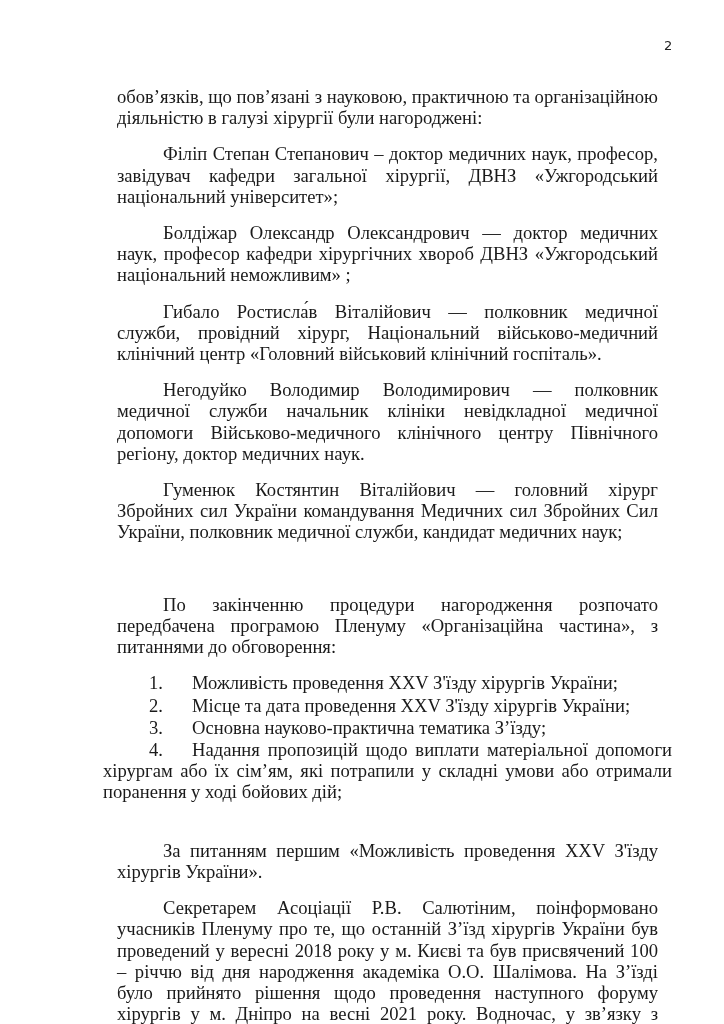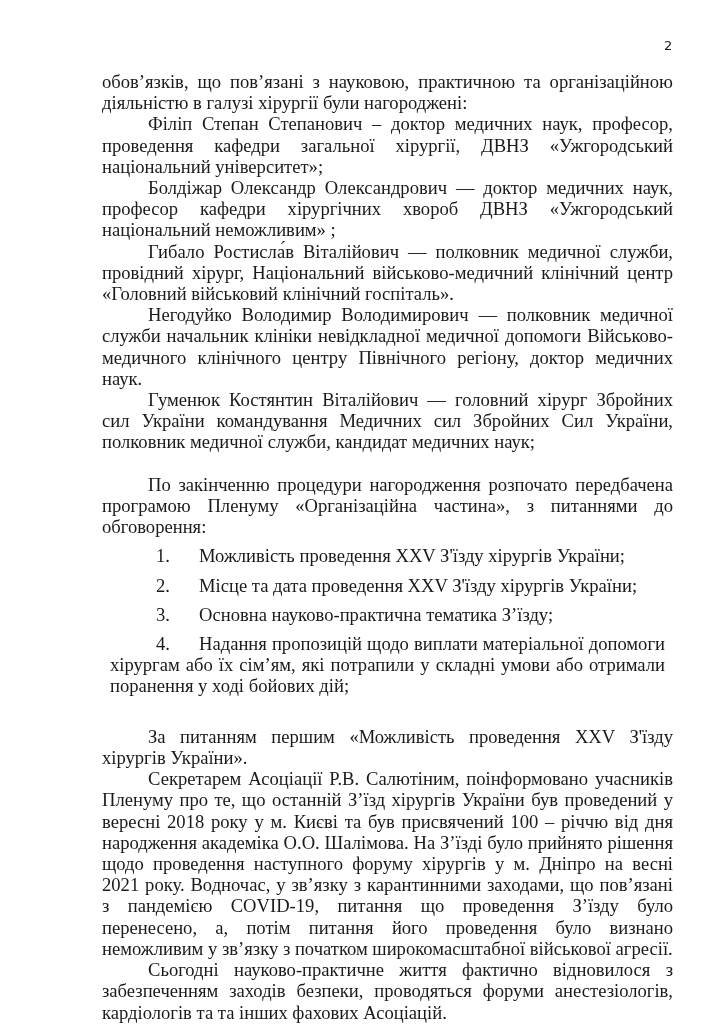--- a/index.html
+++ b/index.html
@@ -9,37 +9,37 @@
   }
   .page-number {
     position: absolute; top: 38px; left: 664px;
     font-family: "DejaVu Sans", sans-serif; font-size: 13px; color: #222;
   }
   .body-text {
     position: absolute; left: 102px; top: 71px; width: 571px;
     font-family: "Liberation Serif", serif; font-size: 18.6px; line-height: 21.2px;
     color: #1a1a1a; text-align: justify;
   }
-  .p { margin: 0; text-align: justify; }
+  .p { margin: 15px; text-align: justify; }
   .p.indent { text-indent: 46px; }
   .p.last-left { text-align-last: left; }
   .gap { height: 21.2px; }
-  .list-item { position: relative; padding-left: 0; text-align: justify; margin: 8px; }
+  .list-item { position: relative; padding-left: 0; text-align: justify; margin: 1px; }
   .list-item .num { display: inline-block; width: 43px; margin-left: 46px; }
   .u { text-underline-offset: 2px; }
 </style>
 </head>
 <body>
 
 <div class="page">
   <div class="page-number">2</div>
 
   <div class="body-text">
     <p class="p last-left">обов’язків, що пов’язані з науковою, практичною та організаційною діяльністю в галузі хірургії були нагороджені:</p>
-    <p class="p indent last-left">Філіп Степан Степанович – доктор медичних наук, професор, проведення кафедри загальної хірургії, ДВНЗ «Ужгородський національний університет»;</p>
+    <p class="p indent last-left">Філіп Степан Степанович – доктор медичних наук, професор, завідувач кафедри загальної хірургії, ДВНЗ «Ужгородський національний університет»;</p>
     <p class="p indent last-left">Болдіжар Олександр Олександрович — доктор медичних наук, професор кафедри хірургічних хвороб ДВНЗ «Ужгородський національний неможливим» ;</p>
     <p class="p indent last-left">Гибало Ростисла́в Віталійович — полковник медичної служби, провідний хірург, Національний військово-медичний клінічний центр «Головний військовий клінічний госпіталь».</p>
     <p class="p indent last-left">Негодуйко Володимир Володимирович — полковник медичної служби начальник клініки невідкладної медичної допомоги Військово-медичного клінічного центру Північного регіону, доктор медичних наук.</p>
     <p class="p indent last-left">Гуменюк Костянтин Віталійович — головний хірург Збройних сил України командування Медичних сил Збройних Сил України, полковник медичної служби, кандидат медичних наук;</p>
 
     <div class="gap"></div>
 
     <p class="p indent last-left">По закінченню процедури нагородження розпочато передбачена програмою Пленуму «Організаційна частина», з питаннями до обговорення:</p>
 
     <div>

